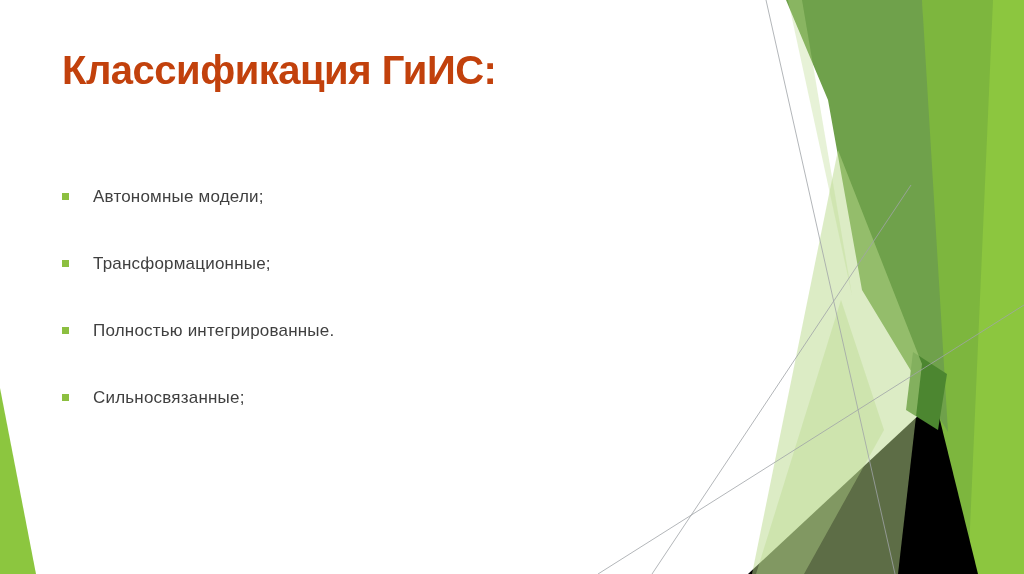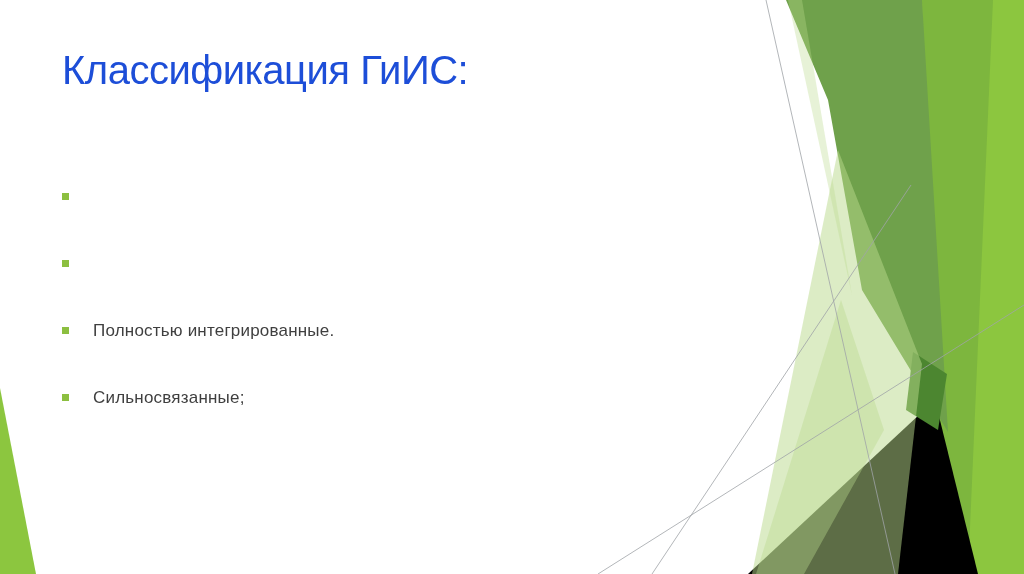--- a/index.html
+++ b/index.html
@@ -15,23 +15,23 @@
     position:absolute;left:0;top:0;width:1024px;height:574px;
     pointer-events:none;
   }
   .slide-title{
     position:absolute;
     left:62px;top:48px;
     margin:0;
     width:640px;
     font-size:40px;
     line-height:1.1;
-    font-weight:400;
+    font-weight:700;
     letter-spacing:-0.5px;
-    color:#1d4ed8;
+    color:#c2410c;
   }
   .bullet-list{
     position:absolute;
     left:62px;top:163px;
     margin:0;padding:0;
     list-style:none;
     width:560px;
   }
   .bullet-list li{
     height:67px;
@@ -78,25 +78,27 @@
     <line x1="1024" y1="305" x2="598" y2="574" stroke-width="1" opacity="0.8" stroke="#A0A4A8"></line>
   </svg>
 
   <h1 class="slide-title">Классификация ГиИС:</h1>
 
   <ul class="bullet-list">
     <li>
       <svg class="bullet-marker" viewBox="0 0 7 7">
           <rect width="7" height="7" fill="#8CBF40"></rect>
         </svg>
+      <span class="bullet-text">Автономные модели;</span>
     </li>
     <li>
       <svg class="bullet-marker" viewBox="0 0 7 7">
           <rect width="7" height="7" fill="#8CBF40"></rect>
         </svg>
+      <span class="bullet-text">Трансформационные;</span>
     </li>
     <li>
       <svg class="bullet-marker" viewBox="0 0 7 7">
           <rect width="7" height="7" fill="#8CBF40"></rect>
         </svg>
       <span class="bullet-text">Полностью интегрированные.</span>
     </li>
     <li>
       <svg class="bullet-marker" viewBox="0 0 7 7">
           <rect width="7" height="7" fill="#8CBF40"></rect>

